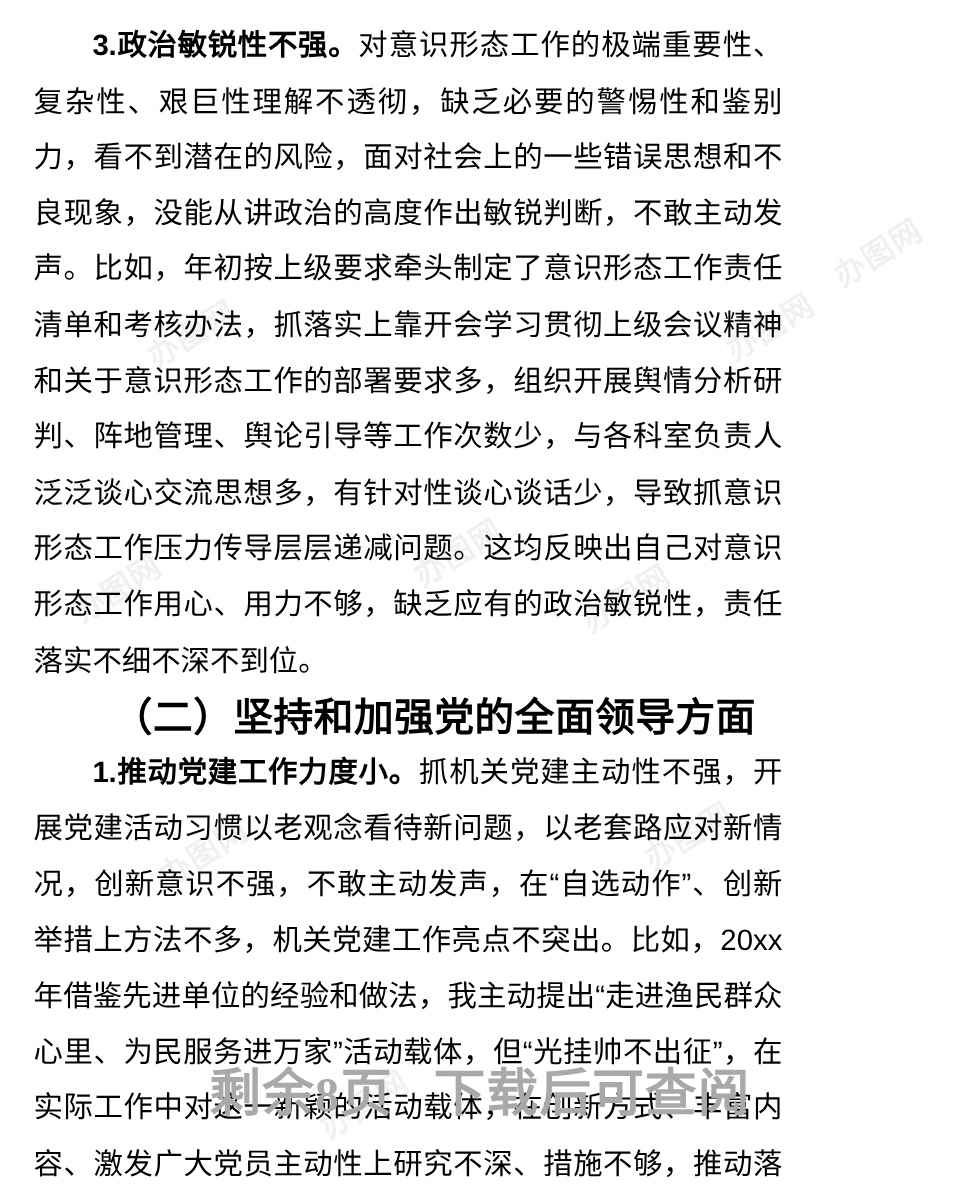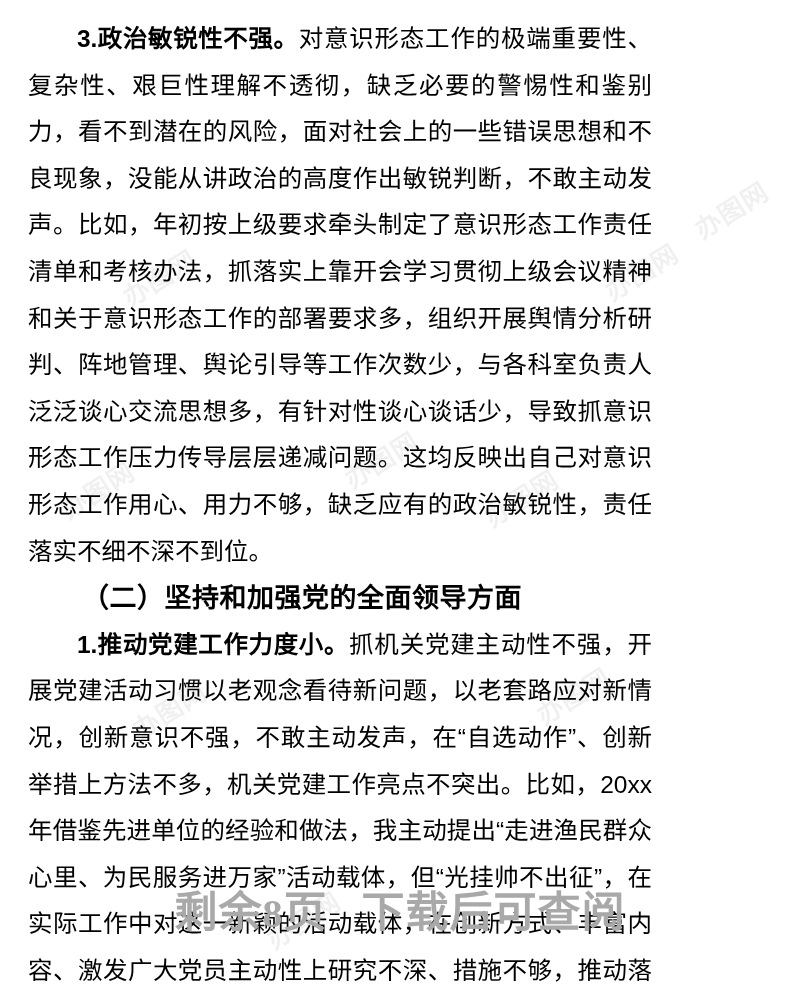--- a/index.html
+++ b/index.html
@@ -71,21 +71,21 @@
   }
 
   p.para .lead {
     font-weight: 700;
     letter-spacing: -0.2px;
   }
 
   h2.heading {
     margin: 0;
     padding: 0;
-    font-size: 27px;
+    font-size: 33px;
     line-height: 46.6px;
     font-weight: 700;
     text-indent: 2em;
     text-align: left;
     letter-spacing: 0.5px;
   }
 
   .spacer-top { height: 16px; }
 
   

